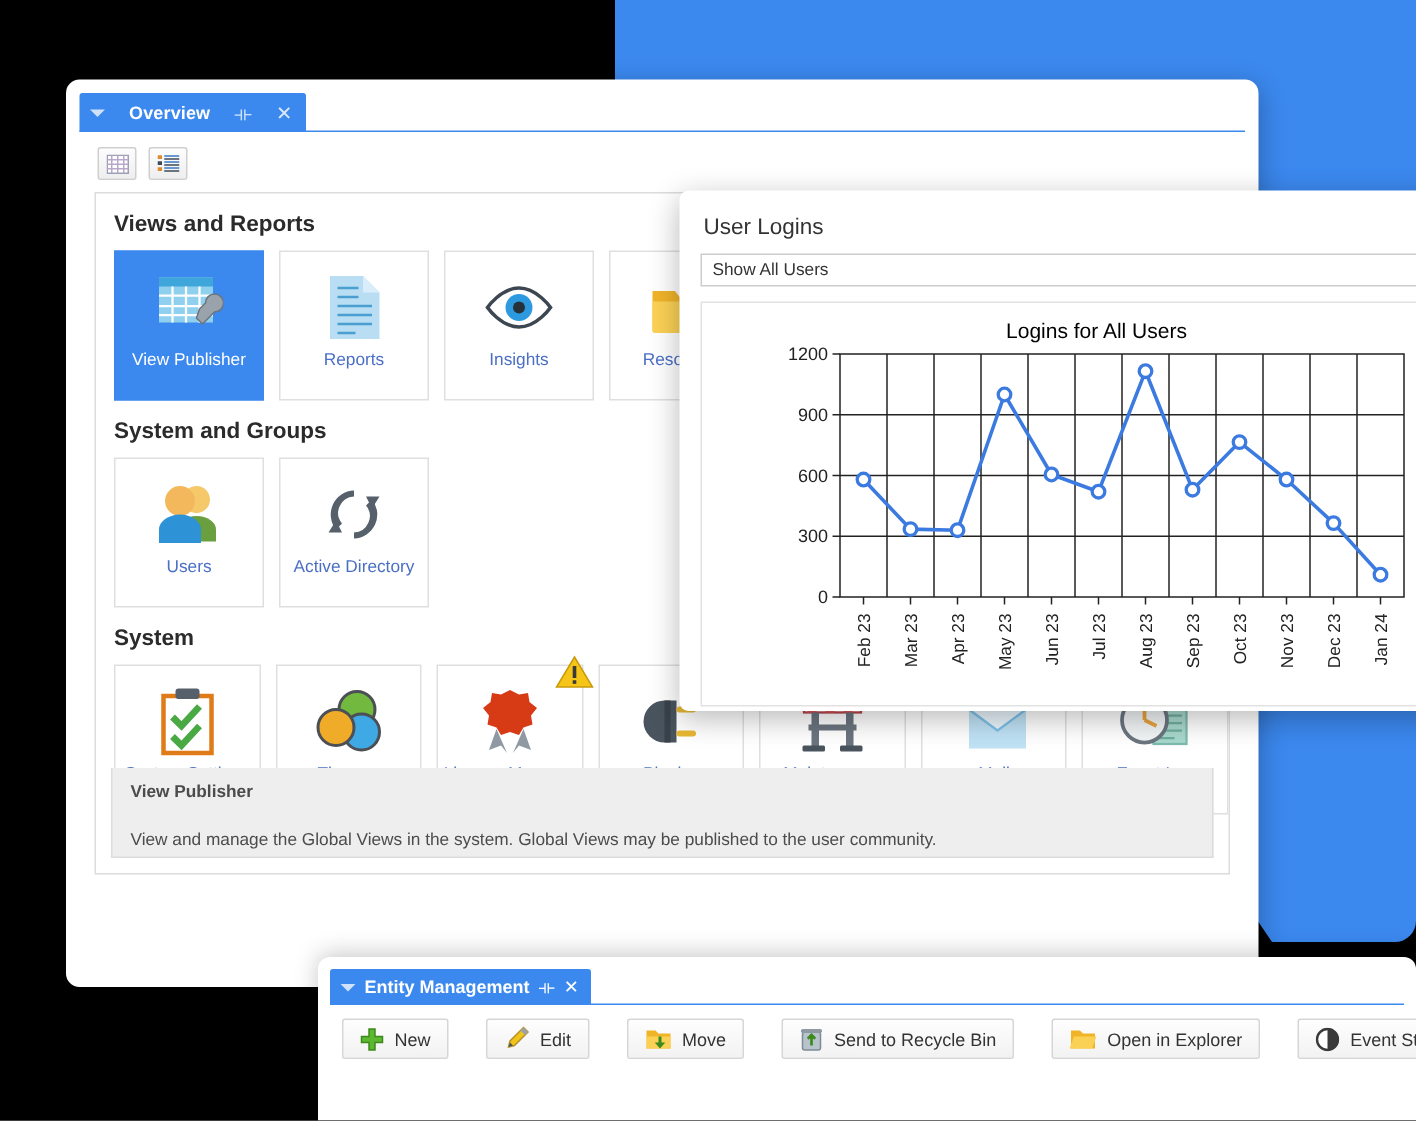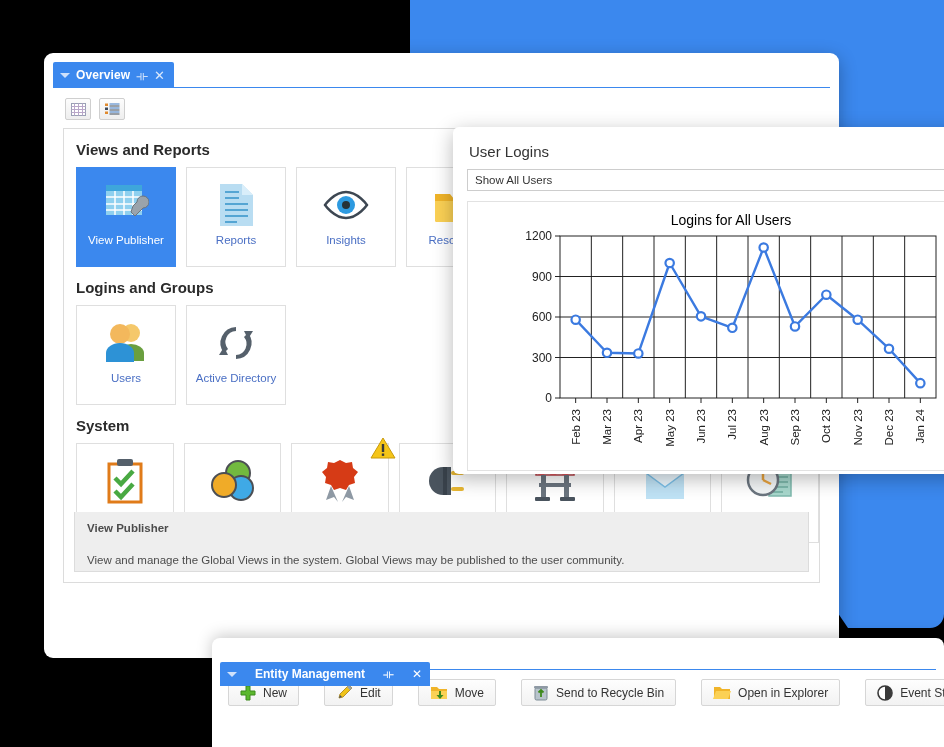--- a/index.html
+++ b/index.html
@@ -48,21 +48,21 @@
     position: relative;
   }
   .tab {
     position: absolute; left: 0; top: 0;
     height: 26px;
     background: #3b88ee;
     color: #fff;
     display: flex; align-items: center;
     padding: 0 9px 0 7px;
     font-size: 12px;
-    gap: 6px;
+    gap: 16px;
     border-radius: 2px 2px 0 0;
   }
   .tab .caret {
     width: 0; height: 0;
     border-left: 5px solid transparent;
     border-right: 5px solid transparent;
     border-top: 5px solid #cfe1fb;
   }
   .tab .tab-label { font-weight: bold; letter-spacing: .1px; }
   .tab .pin { color: #cfe1fb; font-size: 13px; line-height: 1; }
@@ -160,23 +160,23 @@
     position: absolute;
     left: 212px; top: 638px;
     width: 732px; height: 109px;
     background: #fff;
     border-radius: 8px 8px 0 0;
     box-shadow: 0 -2px 16px rgba(0,0,0,0.22);
     padding: 8px 8px 0 8px;
   }
   .entity-tabstrip { height: 24px; border-bottom: 1px solid #3b88ee; position: relative; }
   .entity-tab {
-    position: absolute; left: 0; top: 16px; height: 24px;
+    position: absolute; left: 0; top: 0; height: 24px;
     background: #3b88ee; color: #fff;
-    display: flex; align-items: center; gap: 18px;
+    display: flex; align-items: center; gap: 6px;
     padding: 0 8px 0 7px; font-size: 12px;
     border-radius: 2px 2px 0 0;
   }
   .etoolbar {
     display: flex; align-items: center; gap: 16px;
     padding: 9px 0 0 8px;
   }
   .ebtn {
     height: 27px;
     border: 1px solid #d6d6d6;
@@ -299,21 +299,21 @@
               <svg width="46" height="38" viewBox="0 0 46 38">
                 <rect x="22" y="3" width="16" height="7" rx="2" fill="#9aa3ab"></rect>
                 <path d="M2 8 h15 l4 5 h23 v21 a2 2 0 0 1 -2 2 h-38 a2 2 0 0 1 -2 -2 z" fill="#f0b429"></path>
                 <path d="M2 15 h42 v19 a2 2 0 0 1 -2 2 h-38 a2 2 0 0 1 -2 -2 z" fill="#fbd155"></path>
               </svg>
             </div>
             <div class="tlabel">Resources</div>
           </div>
         </div>
 
-        <div class="section-title">Logins and Groups</div>
+        <div class="section-title">System and Groups</div>
         <div class="tile-row">
 
           <div class="tile">
             <div class="ico">
               <svg width="50" height="44" viewBox="0 0 50 44">
                 <circle cx="30" cy="12" r="9" fill="#f5c86a"></circle>
                 <path d="M17 40 v-8 a13 9 0 0 1 26 0 v8 z" fill="#6a9f3f"></path>
                 <circle cx="19" cy="13" r="10" fill="#f3b85c"></circle>
                 <path d="M5 41 v-9 a14 10 0 0 1 28 0 v9 z" fill="#2d92d6"></path>
               </svg>

